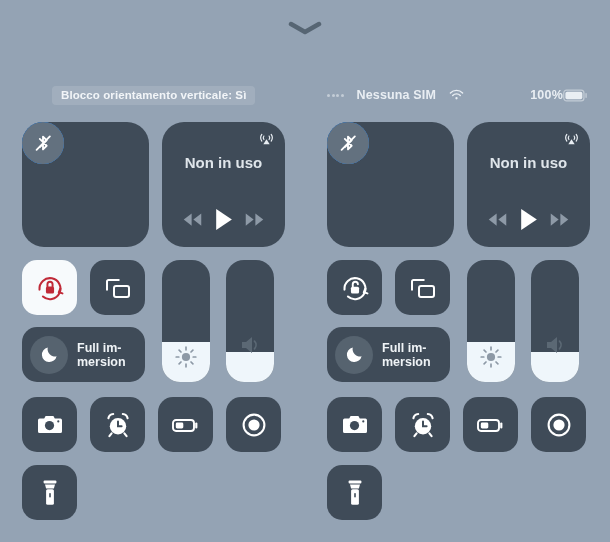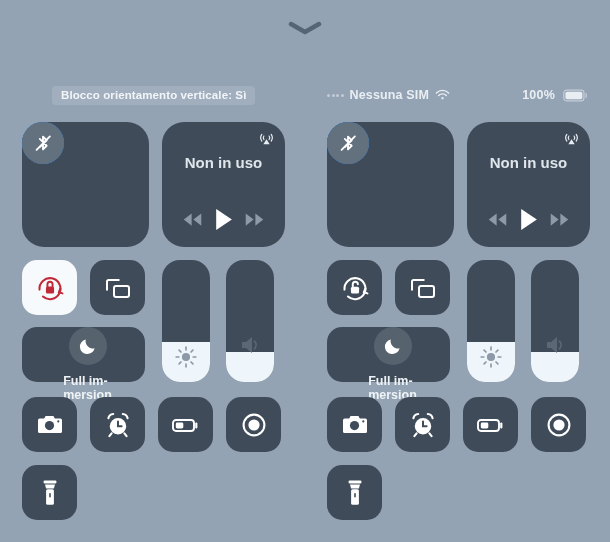--- a/index.html
+++ b/index.html
@@ -63,28 +63,28 @@
     display: flex;
     align-items: center;
     color: #e9eef3;
     font-size: 12.5px;
   }
   .sb-left {
     position: absolute;
     left: 22px;
     display: flex;
     align-items: center;
-    gap: 6px;
+    gap: 13px;
   }
   .sb-right {
     position: absolute;
     right: 22px;
     display: flex;
     align-items: center;
-    gap: 8px;
+    gap: 0;
   }
   .sig-dots { display: flex; align-items: flex-end; gap: 1.5px; }
   .sig-dots i {
     display: block;
     width: 3px; height: 3px;
     border-radius: 50%;
     background: rgba(233,238,243,0.55);
   }
   .sb-label { font-size: 12.5px; letter-spacing: 0.15px; }
   .batt-pct { font-size: 12.5px; letter-spacing: 0.2px; }
@@ -160,21 +160,20 @@
   .tile.active-white { background: #f7fafc; }
 
   
   .dnd {
     left: 22px; top: 215px;
     width: 123px; height: 55px;
     border-radius: 15px;
     justify-content: flex-start;
     padding-left: 8px;
     gap: 9px;
-    flex-direction: column;
   }
   .dnd-circ {
     width: 38px; height: 38px;
     border-radius: 50%;
     background: #56636f;
     display: flex;
     align-items: center;
     justify-content: center;
     flex: 0 0 auto;
   }

